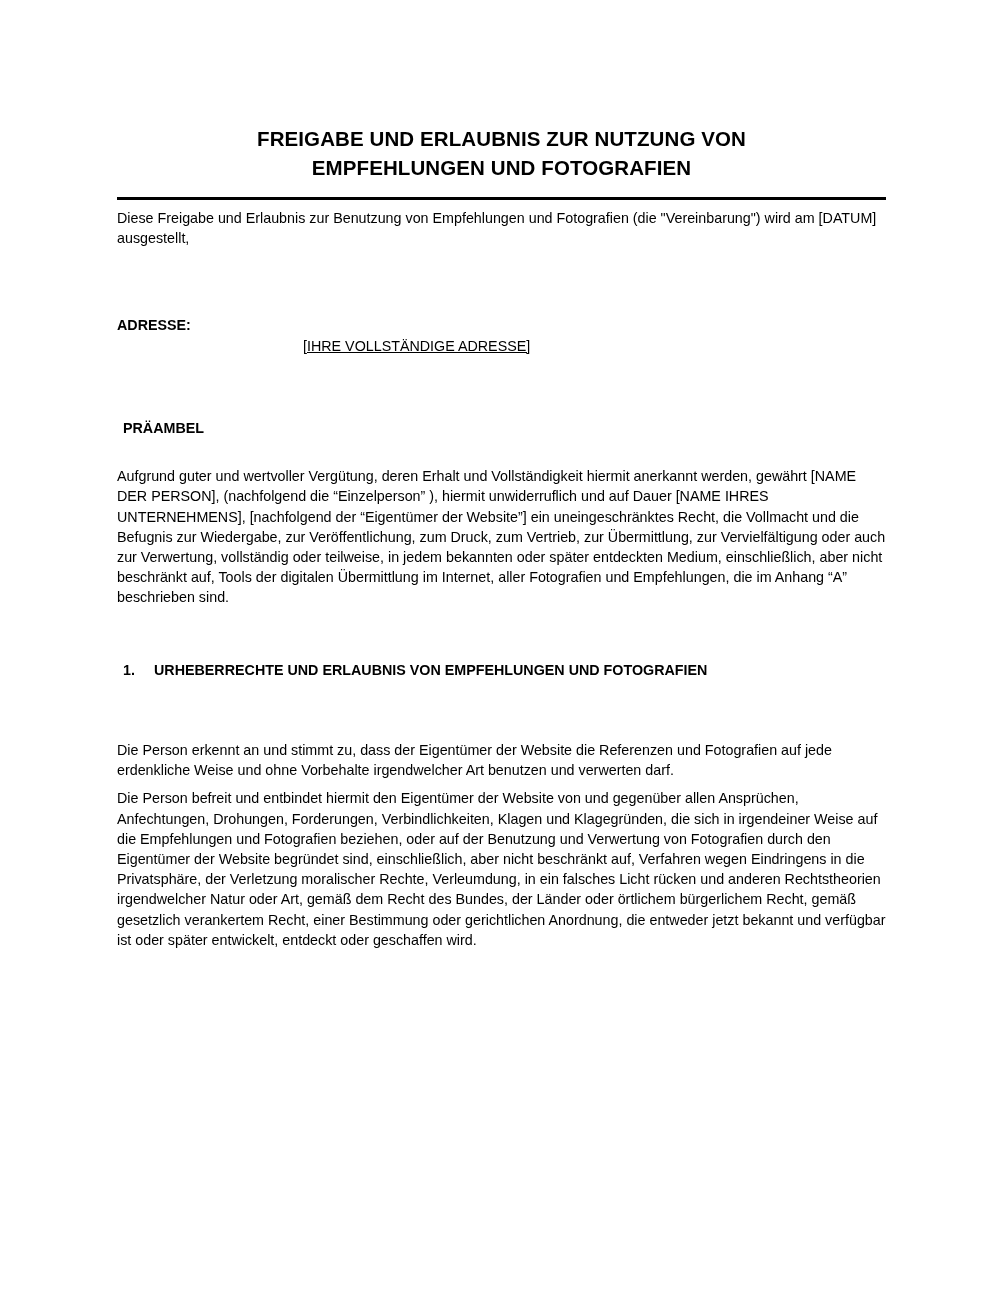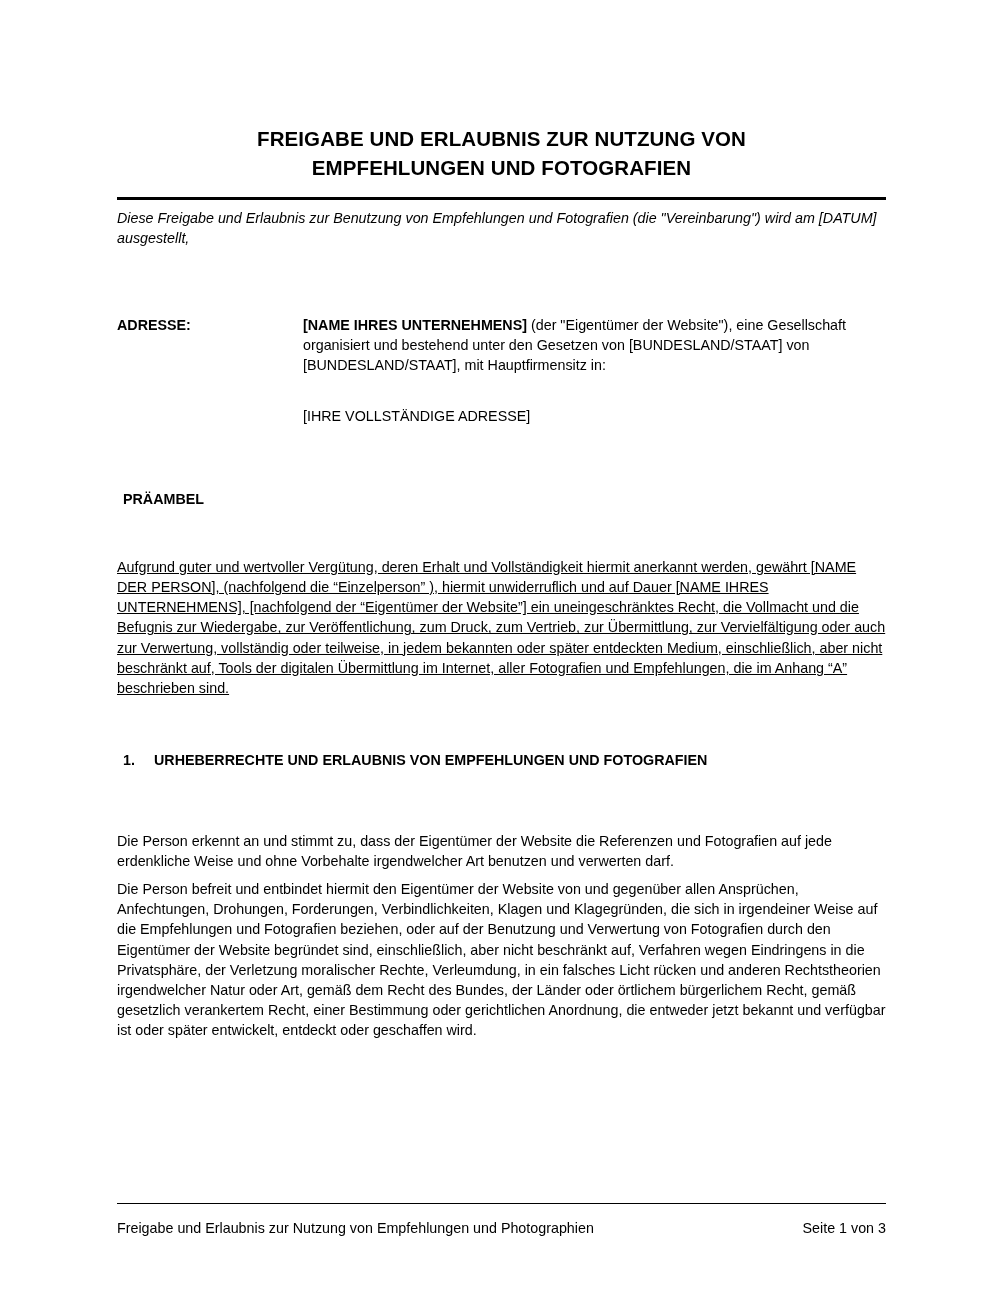--- a/index.html
+++ b/index.html
@@ -45,21 +45,20 @@
     width: 769px;
   }
 
   
   .para {
     margin: 0;
     font-size: 14.3px;
     line-height: 1.415;
   }
   .intro {
-    font-style: italic;
   }
 
   
   .party-block {
     margin-top: 66px;
   }
   .party-row {
     display: flex;
     align-items: flex-start;
   }
@@ -71,33 +70,34 @@
     font-size: 14.3px;
     font-weight: bold;
     line-height: 1.415;
   }
   .party-body {
     flex: 1 1 auto;
     font-size: 14.3px;
     line-height: 1.415;
   }
   .party-body .addr {
-    margin-top: 31px;
+    margin-top: 21px;
+    text-decoration: underline;
   }
   b, strong { font-weight: bold; }
 
   
   .heading {
     margin: 6px;
     font-size: 14.3px;
     font-weight: bold;
     line-height: 1.415;
   }
   .preamble-heading { margin-top: 62px; }
-  .preamble-para { margin-top: 48px; text-decoration: underline; }
+  .preamble-para { margin-top: 28px; }
 
   .numbered-heading {
     margin-top: 52px;
     display: flex;
   }
   .numbered-heading .num {
     flex: 0 0 31px;
   }
   .numbered-heading .htext {
     flex: 1 1 auto;
@@ -143,21 +143,20 @@
 
     <hr class="title-rule">
 
     <p class="para intro">Diese Freigabe und Erlaubnis zur Benutzung von Empfehlungen und Fotografien (die "Vereinbarung") wird am [DATUM] ausgestellt,</p>
 
     <div class="party-block">
 
       <div class="party-row">
         <div class="party-label">ADRESSE:</div>
         <div class="party-body">
-          <div><b>[NAME IHRES UNTERNEHMENS]</b><span> (der "Eigentümer der Website"), eine Gesellschaft organisiert und bestehend unter den Gesetzen von [BUNDESLAND/STAAT] von [BUNDESLAND/STAAT], mit Hauptfirmensitz in:</span></div>
           <div class="addr">[IHRE VOLLSTÄNDIGE ADRESSE]</div>
         </div>
       </div>
 
 
     </div>
 
     <h2 class="heading preamble-heading">PRÄAMBEL</h2>
 
     <p class="para preamble-para">Aufgrund guter und wertvoller Vergütung, deren Erhalt und Vollständigkeit hiermit anerkannt werden, gewährt [NAME DER PERSON], (nachfolgend die “Einzelperson” ), hiermit unwiderruflich und auf Dauer [NAME IHRES UNTERNEHMENS], [nachfolgend der “Eigentümer der Website”] ein uneingeschränktes Recht, die Vollmacht und die Befugnis zur Wiedergabe, zur Veröffentlichung, zum Druck, zum Vertrieb, zur Übermittlung, zur Vervielfältigung oder auch zur Verwertung, vollständig oder teilweise, in jedem bekannten oder später entdeckten Medium, einschließlich, aber nicht beschränkt auf, Tools der digitalen Übermittlung im Internet, aller Fotografien und Empfehlungen, die im Anhang “A” beschrieben sind.</p>
@@ -166,21 +165,14 @@
       <span class="num">1.</span>
       <span class="htext">URHEBERRECHTE UND ERLAUBNIS VON EMPFEHLUNGEN UND FOTOGRAFIEN</span>
     </div>
 
     <p class="para sec-para-1">Die Person erkennt an und stimmt zu, dass der Eigentümer der Website die Referenzen und Fotografien auf jede erdenkliche Weise und ohne Vorbehalte irgendwelcher Art benutzen und verwerten darf.</p>
 
     <p class="para sec-para-2">Die Person befreit und entbindet hiermit den Eigentümer der Website von und gegenüber allen Ansprüchen, Anfechtungen, Drohungen, Forderungen, Verbindlichkeiten, Klagen und Klagegründen, die sich in irgendeiner Weise auf die Empfehlungen und Fotografien beziehen, oder auf der Benutzung und Verwertung von Fotografien durch den Eigentümer der Website begründet sind, einschließlich, aber nicht beschränkt auf, Verfahren wegen Eindringens in die Privatsphäre, der Verletzung moralischer Rechte, Verleumdung, in ein falsches Licht rücken und anderen Rechtstheorien irgendwelcher Natur oder Art, gemäß dem Recht des Bundes, der Länder oder örtlichem bürgerlichem Recht, gemäß gesetzlich verankertem Recht, einer Bestimmung oder gerichtlichen Anordnung, die entweder jetzt bekannt und verfügbar ist oder später entwickelt, entdeckt oder geschaffen wird.</p>
 
   </div>
 
-  <div class="footer">
-    <hr class="footer-rule">
-    <div class="footer-row">
-      <span>Freigabe und Erlaubnis zur Nutzung von Empfehlungen und Photographien</span>
-      <span>Seite 1 von 3</span>
-    </div>
-  </div>
 
 </div>
 
 </body></html>

